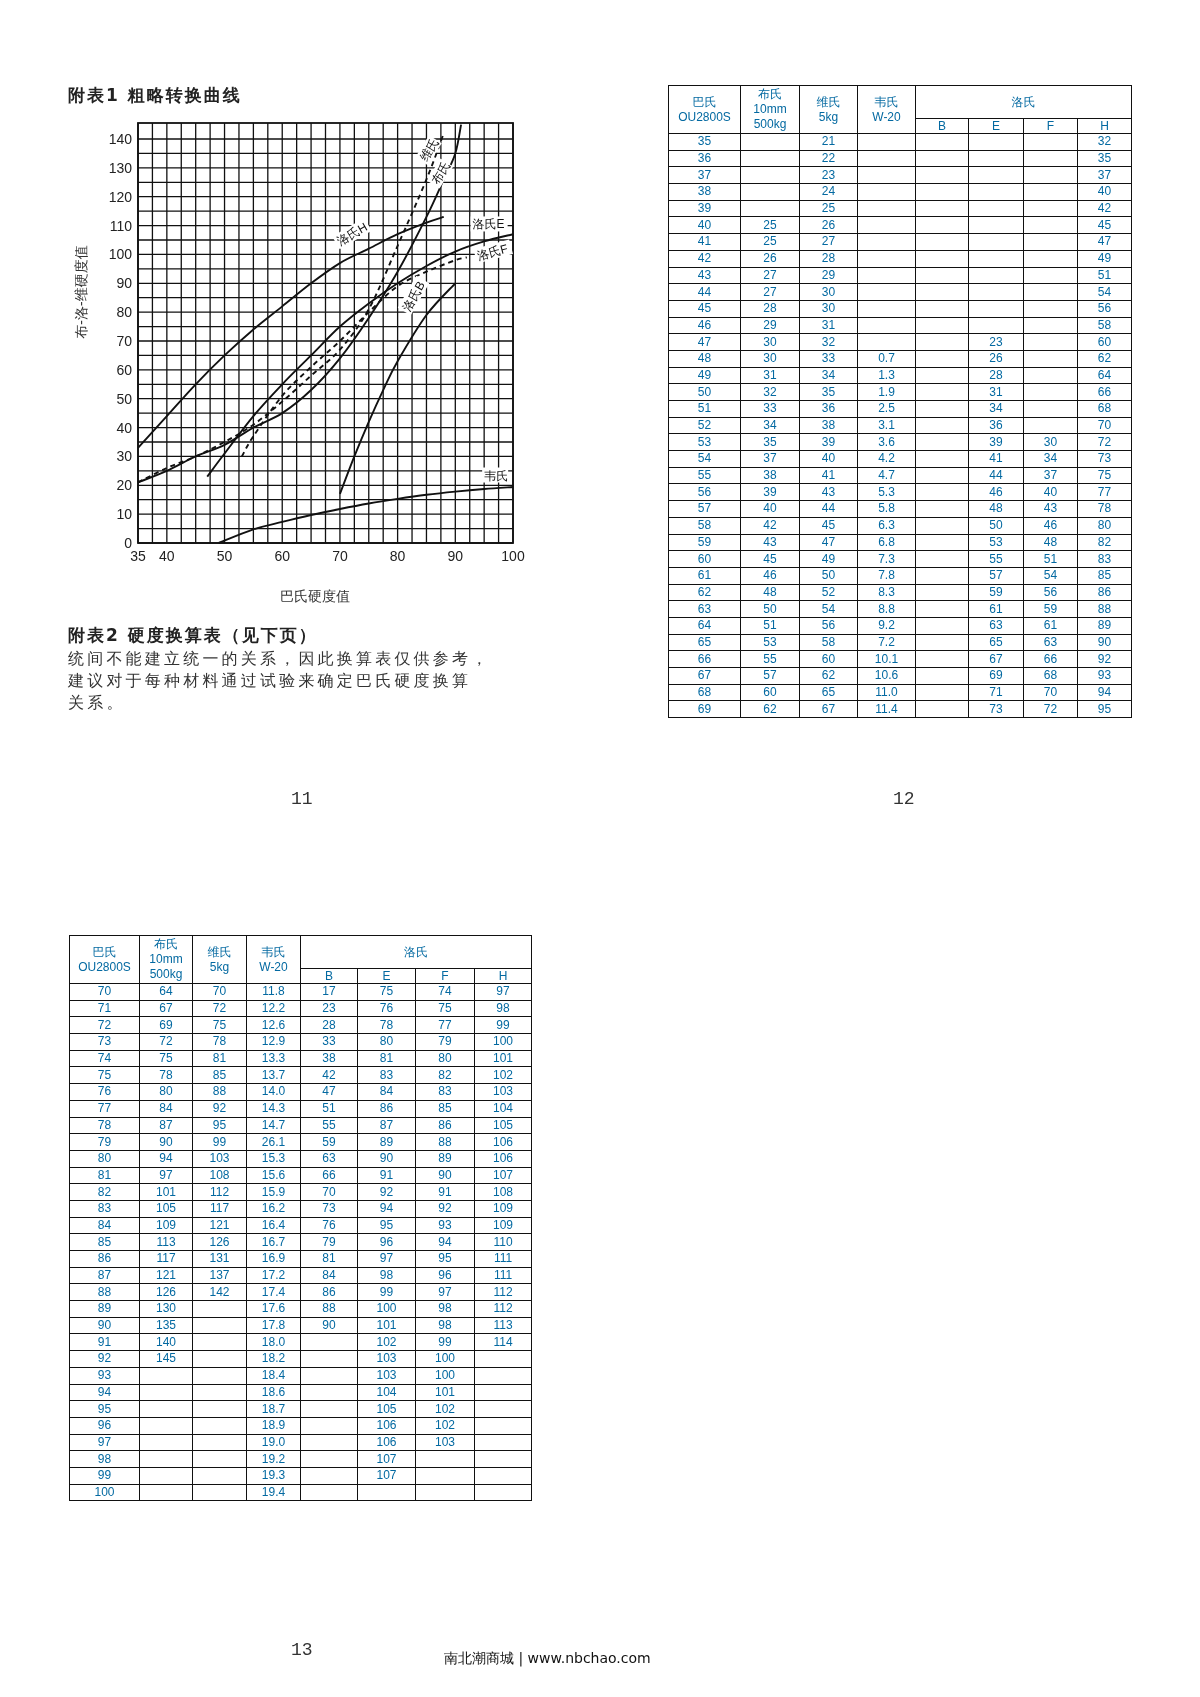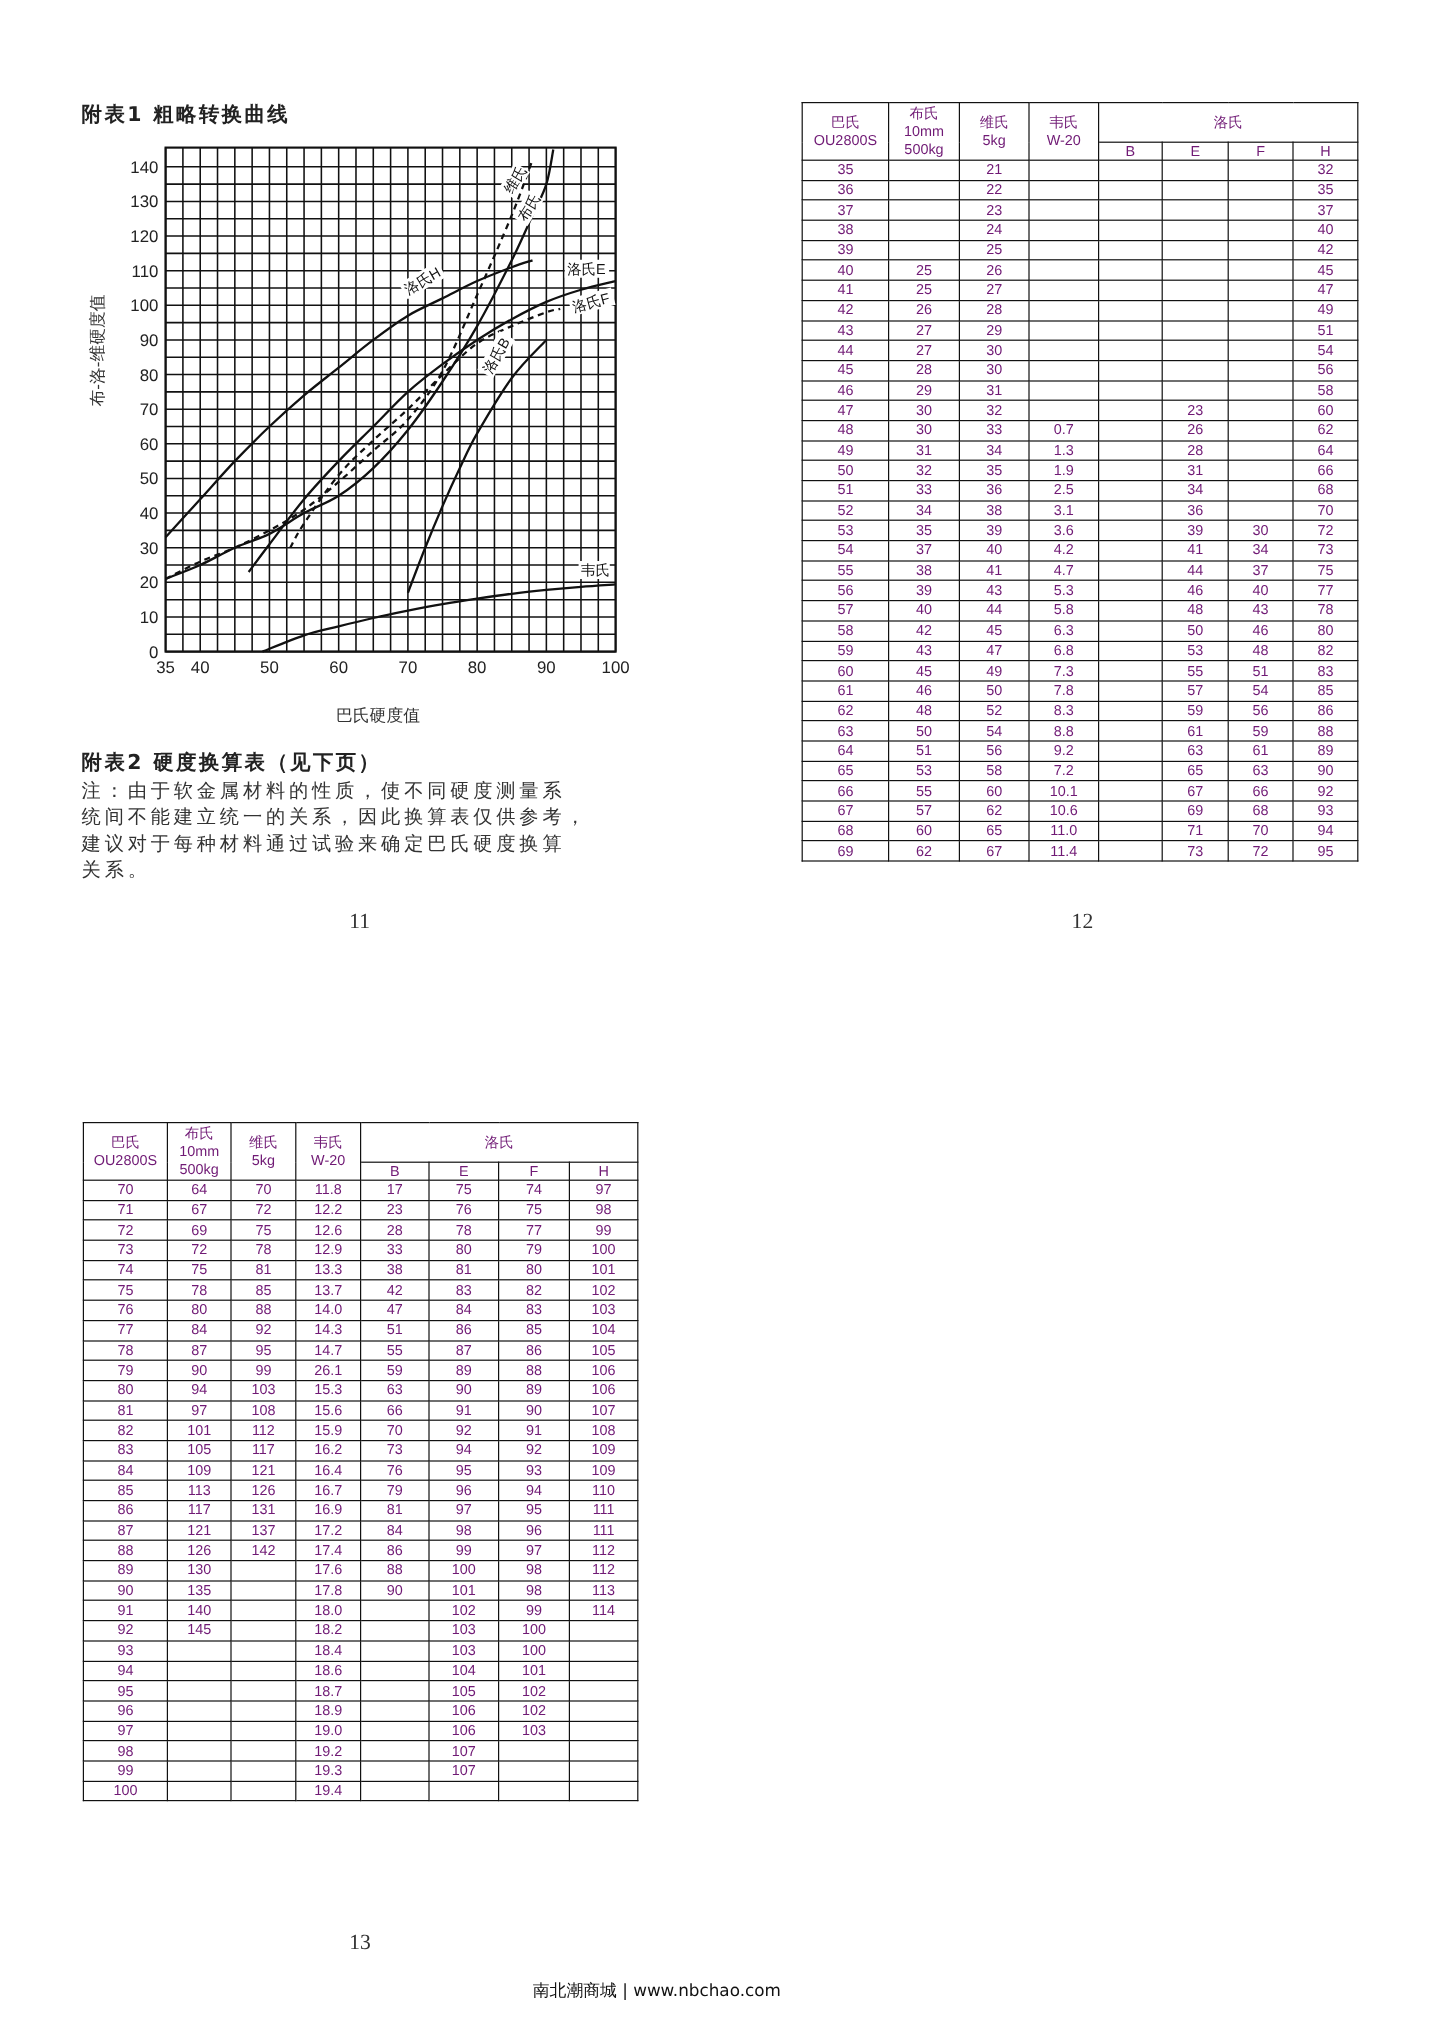--- a/index.html
+++ b/index.html
@@ -1,26 +1,26 @@
 <!DOCTYPE html>
 <html><head>
 <meta charset="utf-8">
 <style>
   html, body { margin:0; padding:0; background:#ffffff; }
   body { width:1200px; height:1697px; position:relative; overflow:hidden;
          font-family:"DejaVu Sans", "Liberation Sans", sans-serif; color:#1a1a1a; }
   .abs { position:absolute; }
   .h-title { font-size:17px; font-weight:bold; letter-spacing:2px; color:#222; white-space:nowrap; }
   .note { font-family:"DejaVu Serif","Liberation Serif", serif; font-size:16px; letter-spacing:3.2px; line-height:22px; color:#333; white-space:nowrap; }
-  .pagenum { font-family:Liberation Serif, serif; font-size:18px; color:#333; }
+  .pagenum { font-family:Liberation Mono, monospace; font-size:18px; color:#333;margin-top:32px; }
   .axis-label { font-family:"DejaVu Serif","Liberation Serif", serif; font-size:14px; color:#333; white-space:nowrap; }
   .ylabel { transform:rotate(-90deg); transform-origin:center; }
   #chart svg text { font-family:"Liberation Sans","DejaVu Sans", sans-serif; }
   table.conv { position:absolute; border-collapse:collapse; table-layout:fixed;
-    font-family:"Liberation Sans","DejaVu Sans", sans-serif; font-size:12px; color:#701a75; }
+    font-family:"Liberation Sans","DejaVu Sans", sans-serif; font-size:12px; color:#0369a1; }
   table.conv td, table.conv th { border:1.6px solid #111; padding:0; text-align:center;
     height:15.7px; line-height:15px; font-weight:normal; overflow:hidden; white-space:nowrap; }
   table.conv th.hdr { font-size:12px; line-height:15px; vertical-align:middle; }
   table.conv th.sub { height:14px; line-height:13px; }
   .footer { font-family:"DejaVu Sans","Liberation Sans", sans-serif; font-size:14px; color:#111; white-space:nowrap; }
 </style>
 </head>
 <body>
 
 <div class="abs h-title" style="left:68px; top:84px;">附表1 粗略转换曲线</div>
@@ -143,21 +143,20 @@
         <text x="0" y="0" font-size="12" fill="#111">韦氏</text>
       </g>
     </svg>
 </div>
 
 <div class="abs axis-label ylabel" style="left:22px; top:283px; width:120px; text-align:center;">布-洛-维硬度值</div>
 <div class="abs axis-label" style="left:280px; top:588px;">巴氏硬度值</div>
 
 <div class="abs h-title" style="left:68px; top:624px;">附表2 硬度换算表（见下页）</div>
 <div class="abs" style="left:68px; top:648px;">
-  <div class="note">注：由于软金属材料的性质，使不同硬度测量系</div>
   <div class="note">统间不能建立统一的关系，因此换算表仅供参考，</div>
   <div class="note">建议对于每种材料通过试验来确定巴氏硬度换算</div>
   <div class="note">关系。</div>
 </div>
 <div class="abs pagenum" style="left:291px; top:757px;">11</div>
 
 <table id="table1" class="conv" style="left:668px; top:85px; width:463px;">
   <colgroup>
     <col style="width:72px">
       <col style="width:59px">

